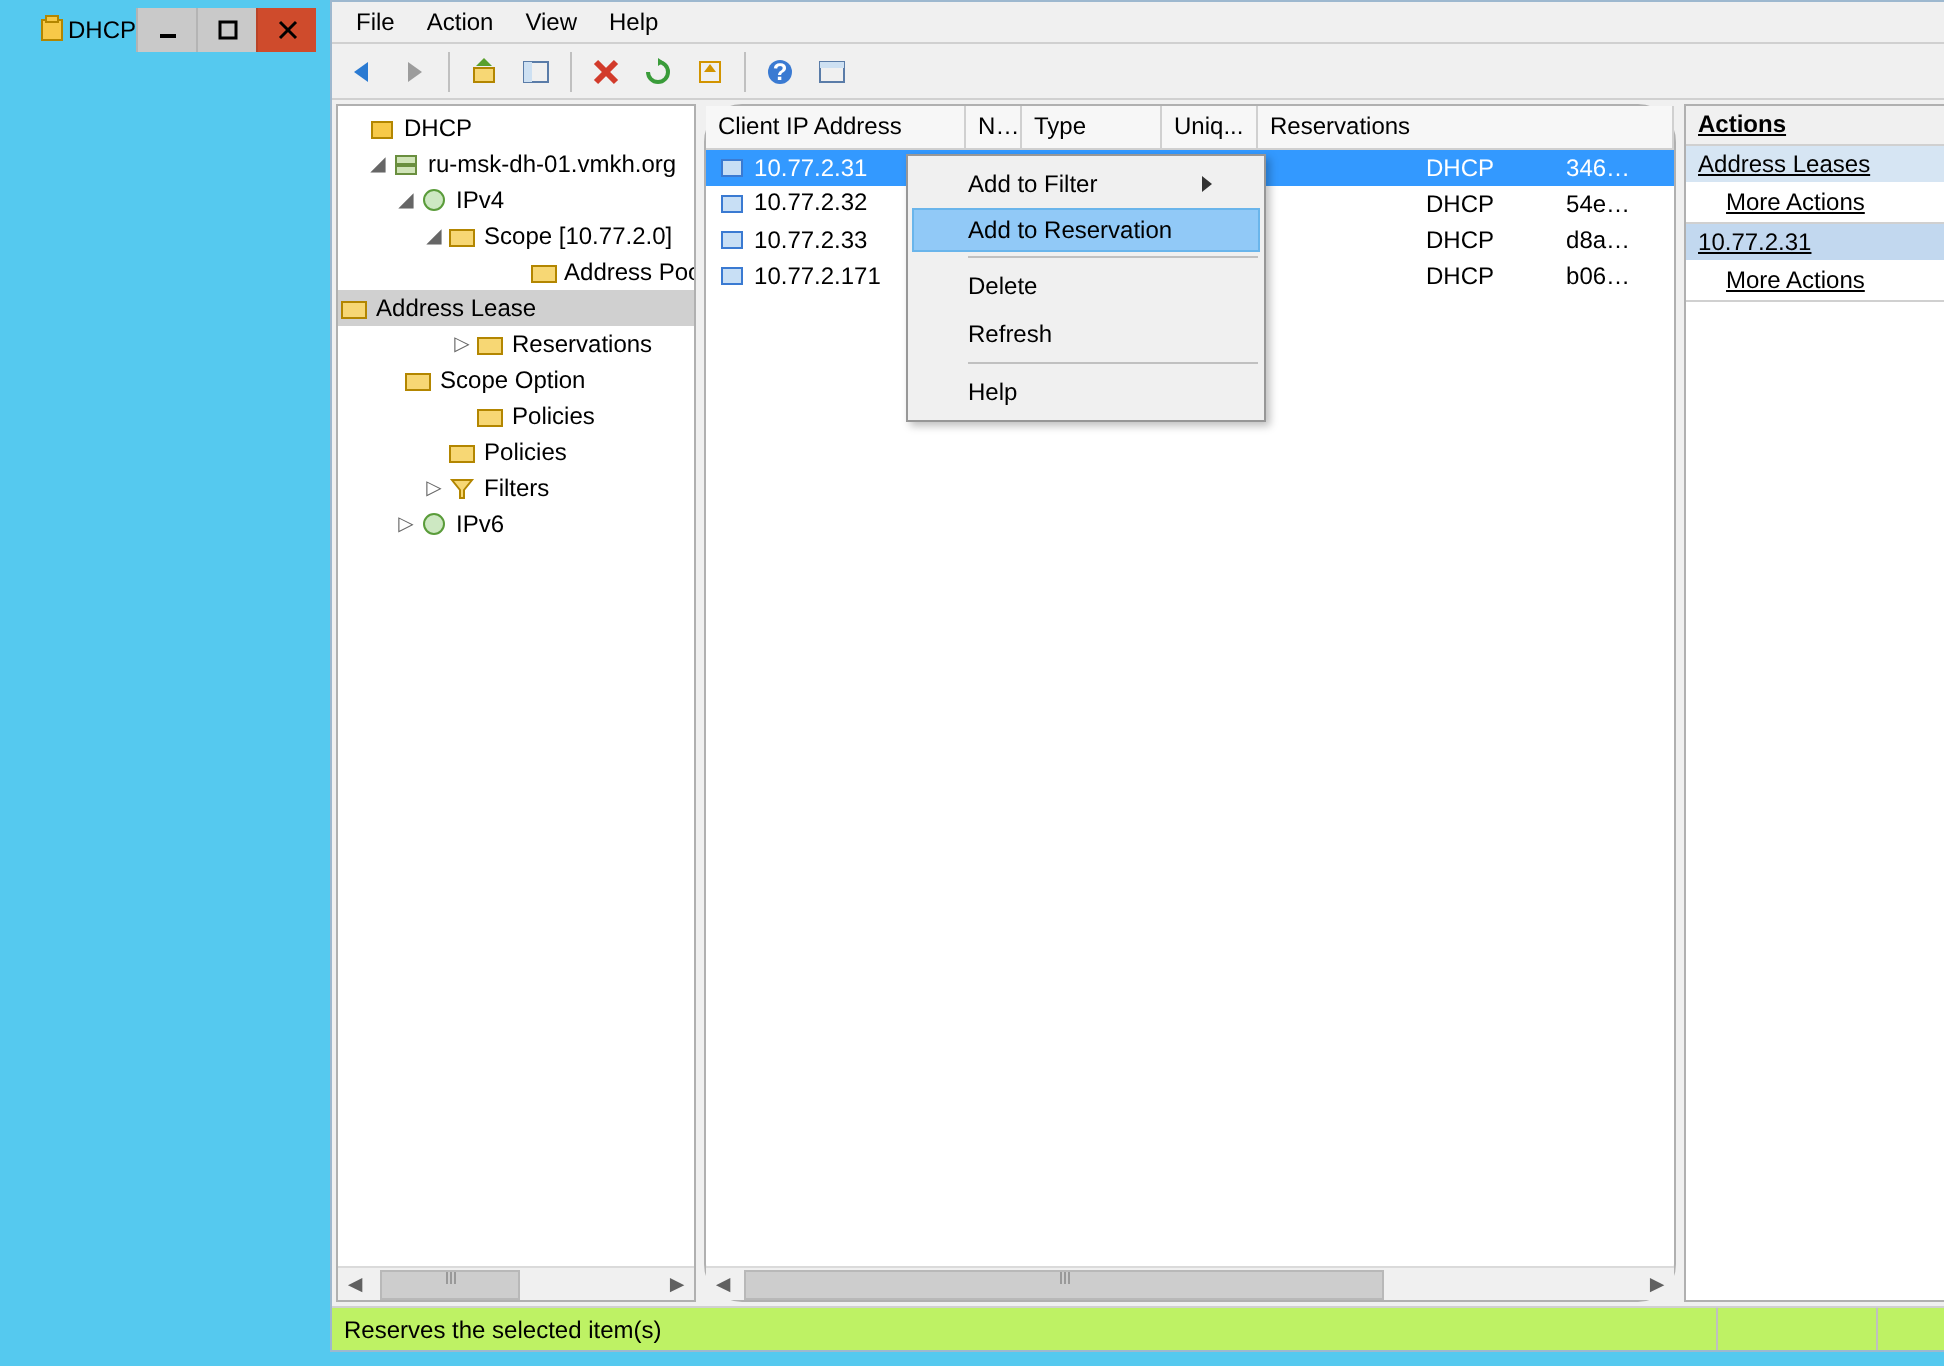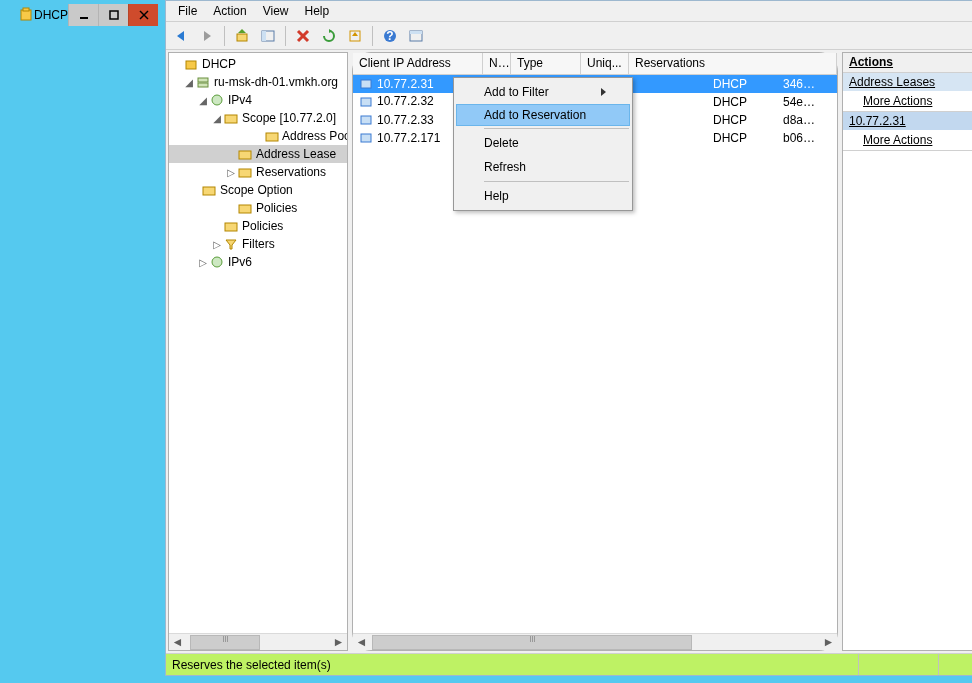--- a/index.html
+++ b/index.html
@@ -197,21 +197,21 @@
             <span class="tree-label">Scope [10.77.2.0]</span>
           </div>
           <div class="tree-node" style="padding-left:96px">
             <span class="tree-icon">
                 <svg width="14" height="14">
                   <rect x="1" y="4" width="12" height="8" fill="#f7d774" stroke="#b38600"></rect>
                 </svg>
               </span>
             <span class="tree-label">Address Pool</span>
           </div>
-          <div class="tree-node tree-selected" style="padding-left:68px">
+          <div class="tree-node tree-selected" style="">
             <span class="tree-icon">
                 <svg width="14" height="14">
                   <rect x="1" y="4" width="12" height="8" fill="#f7d774" stroke="#b38600"></rect>
                 </svg>
               </span>
             <span class="tree-label">Address Lease</span>
           </div>
           <div class="tree-node" style="padding-left:56px">
             <span class="tree-toggle">▷</span>
             <span class="tree-icon">

